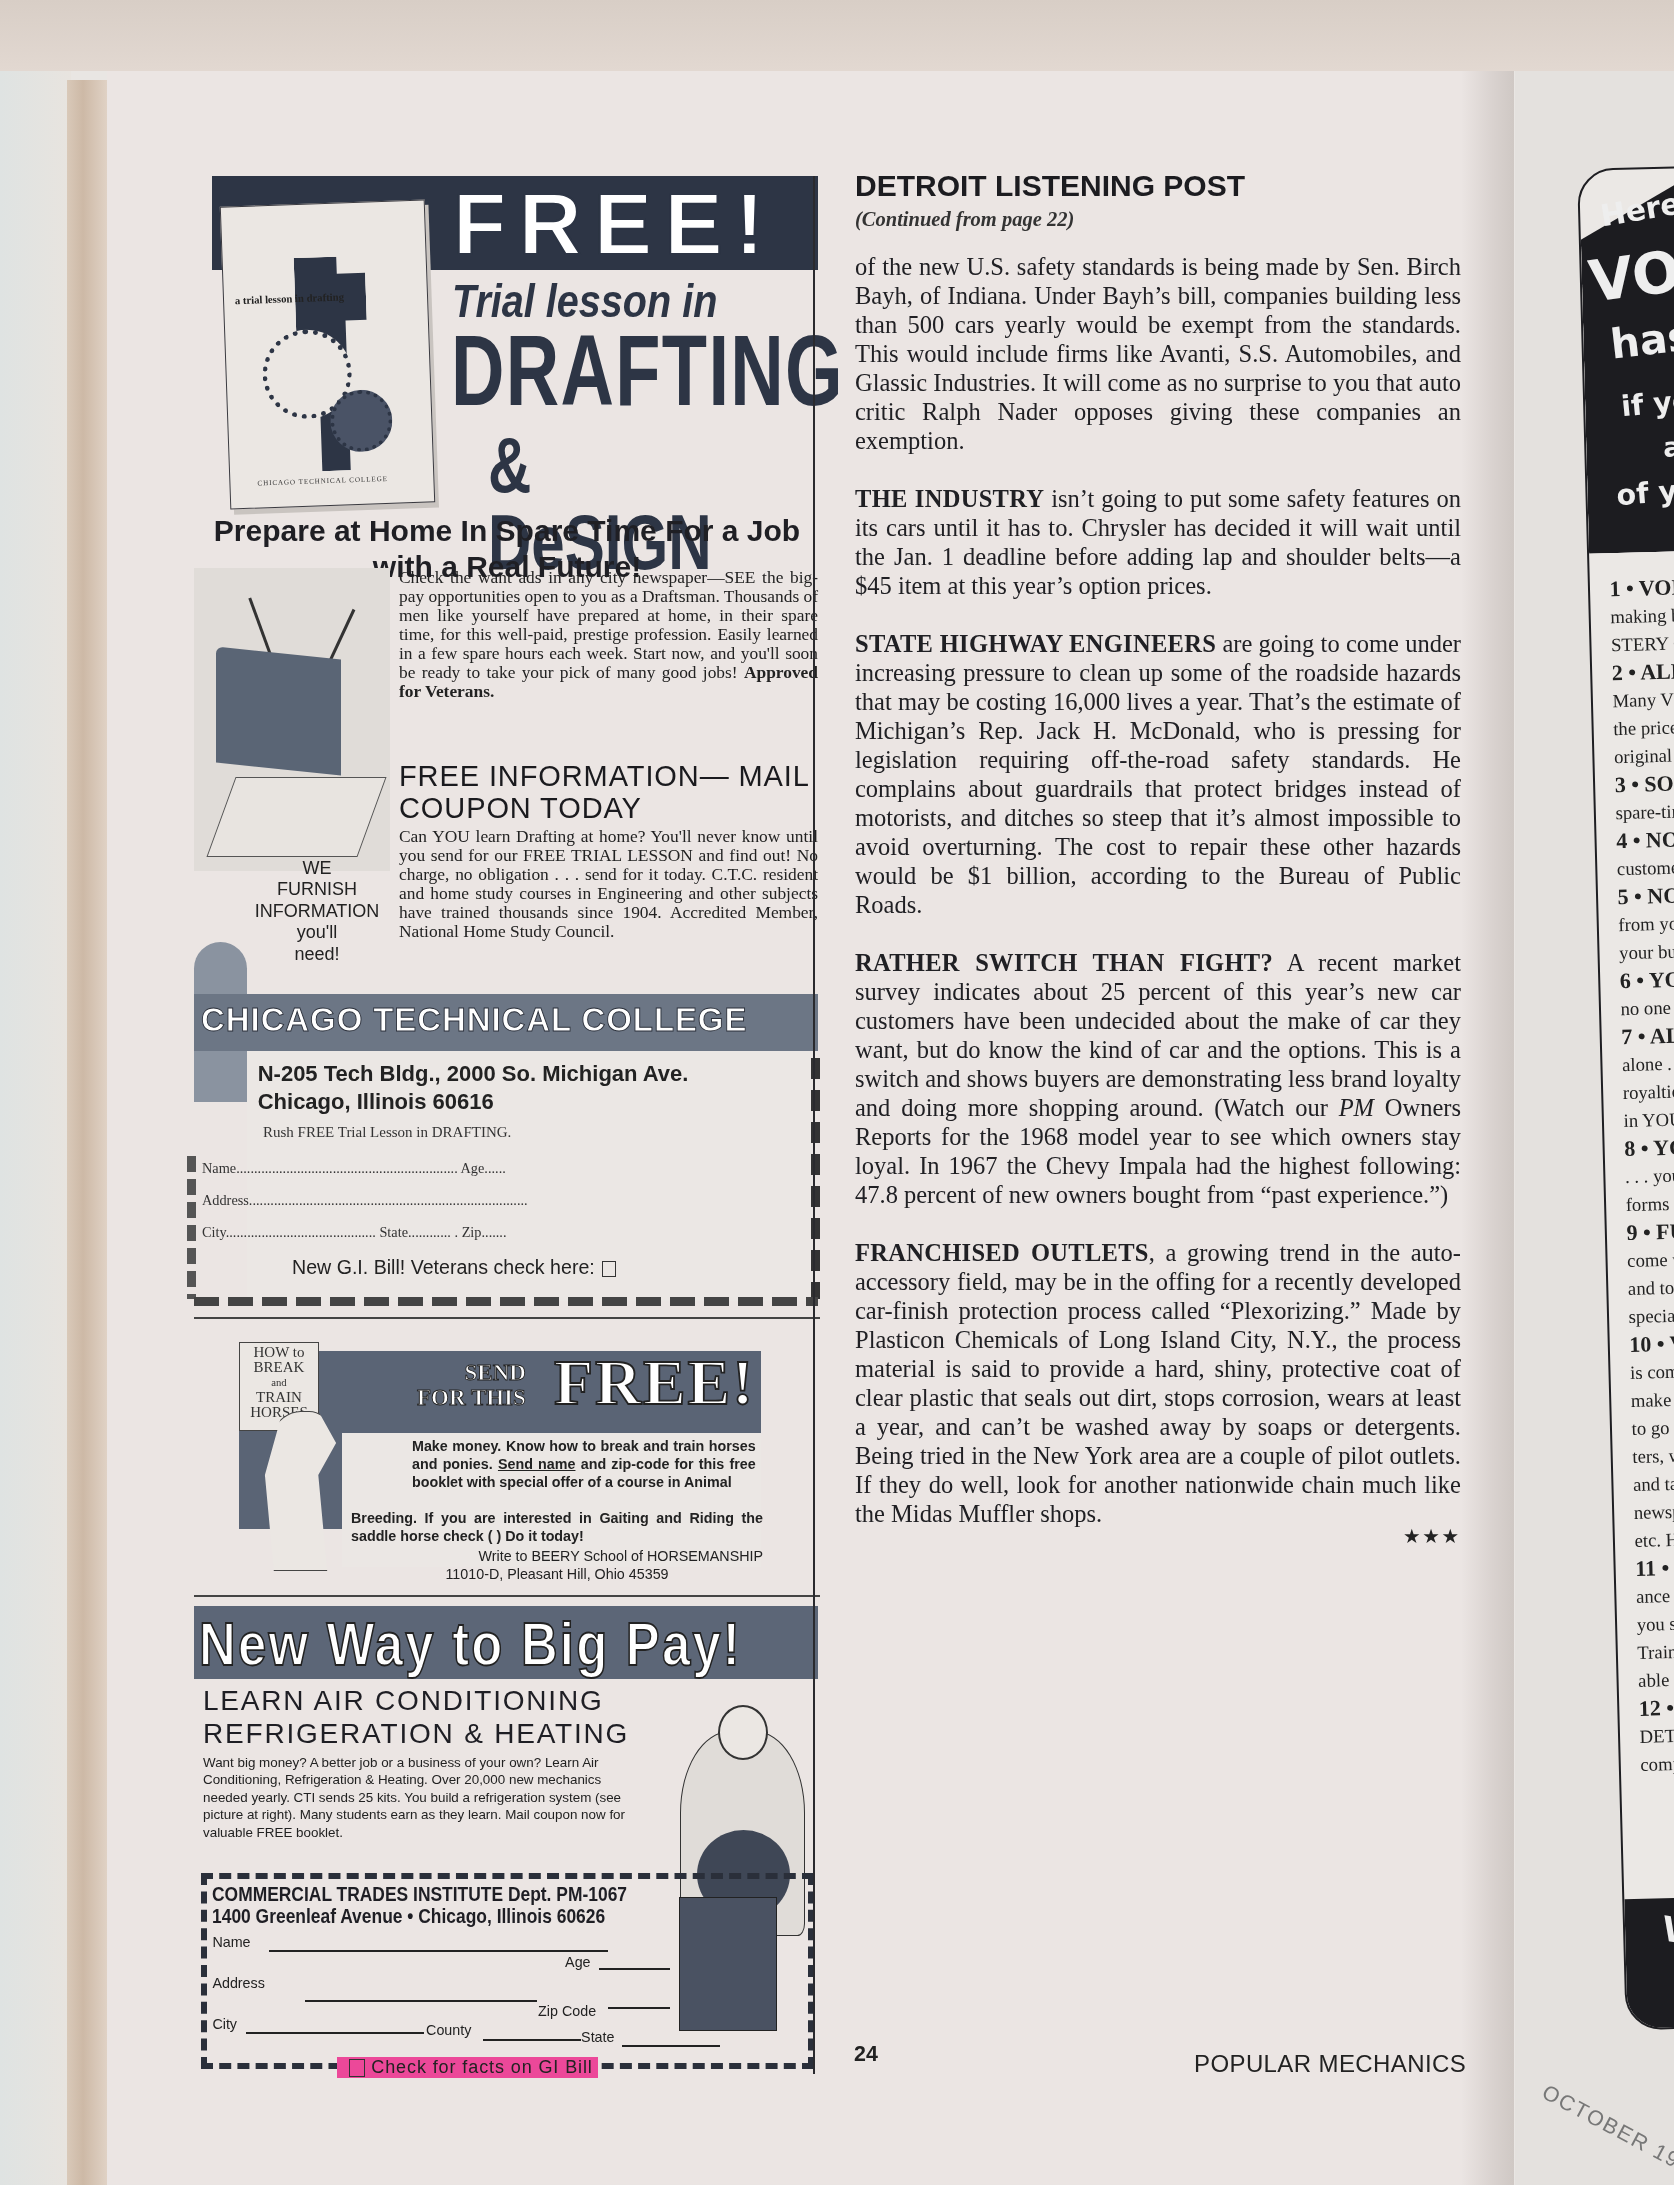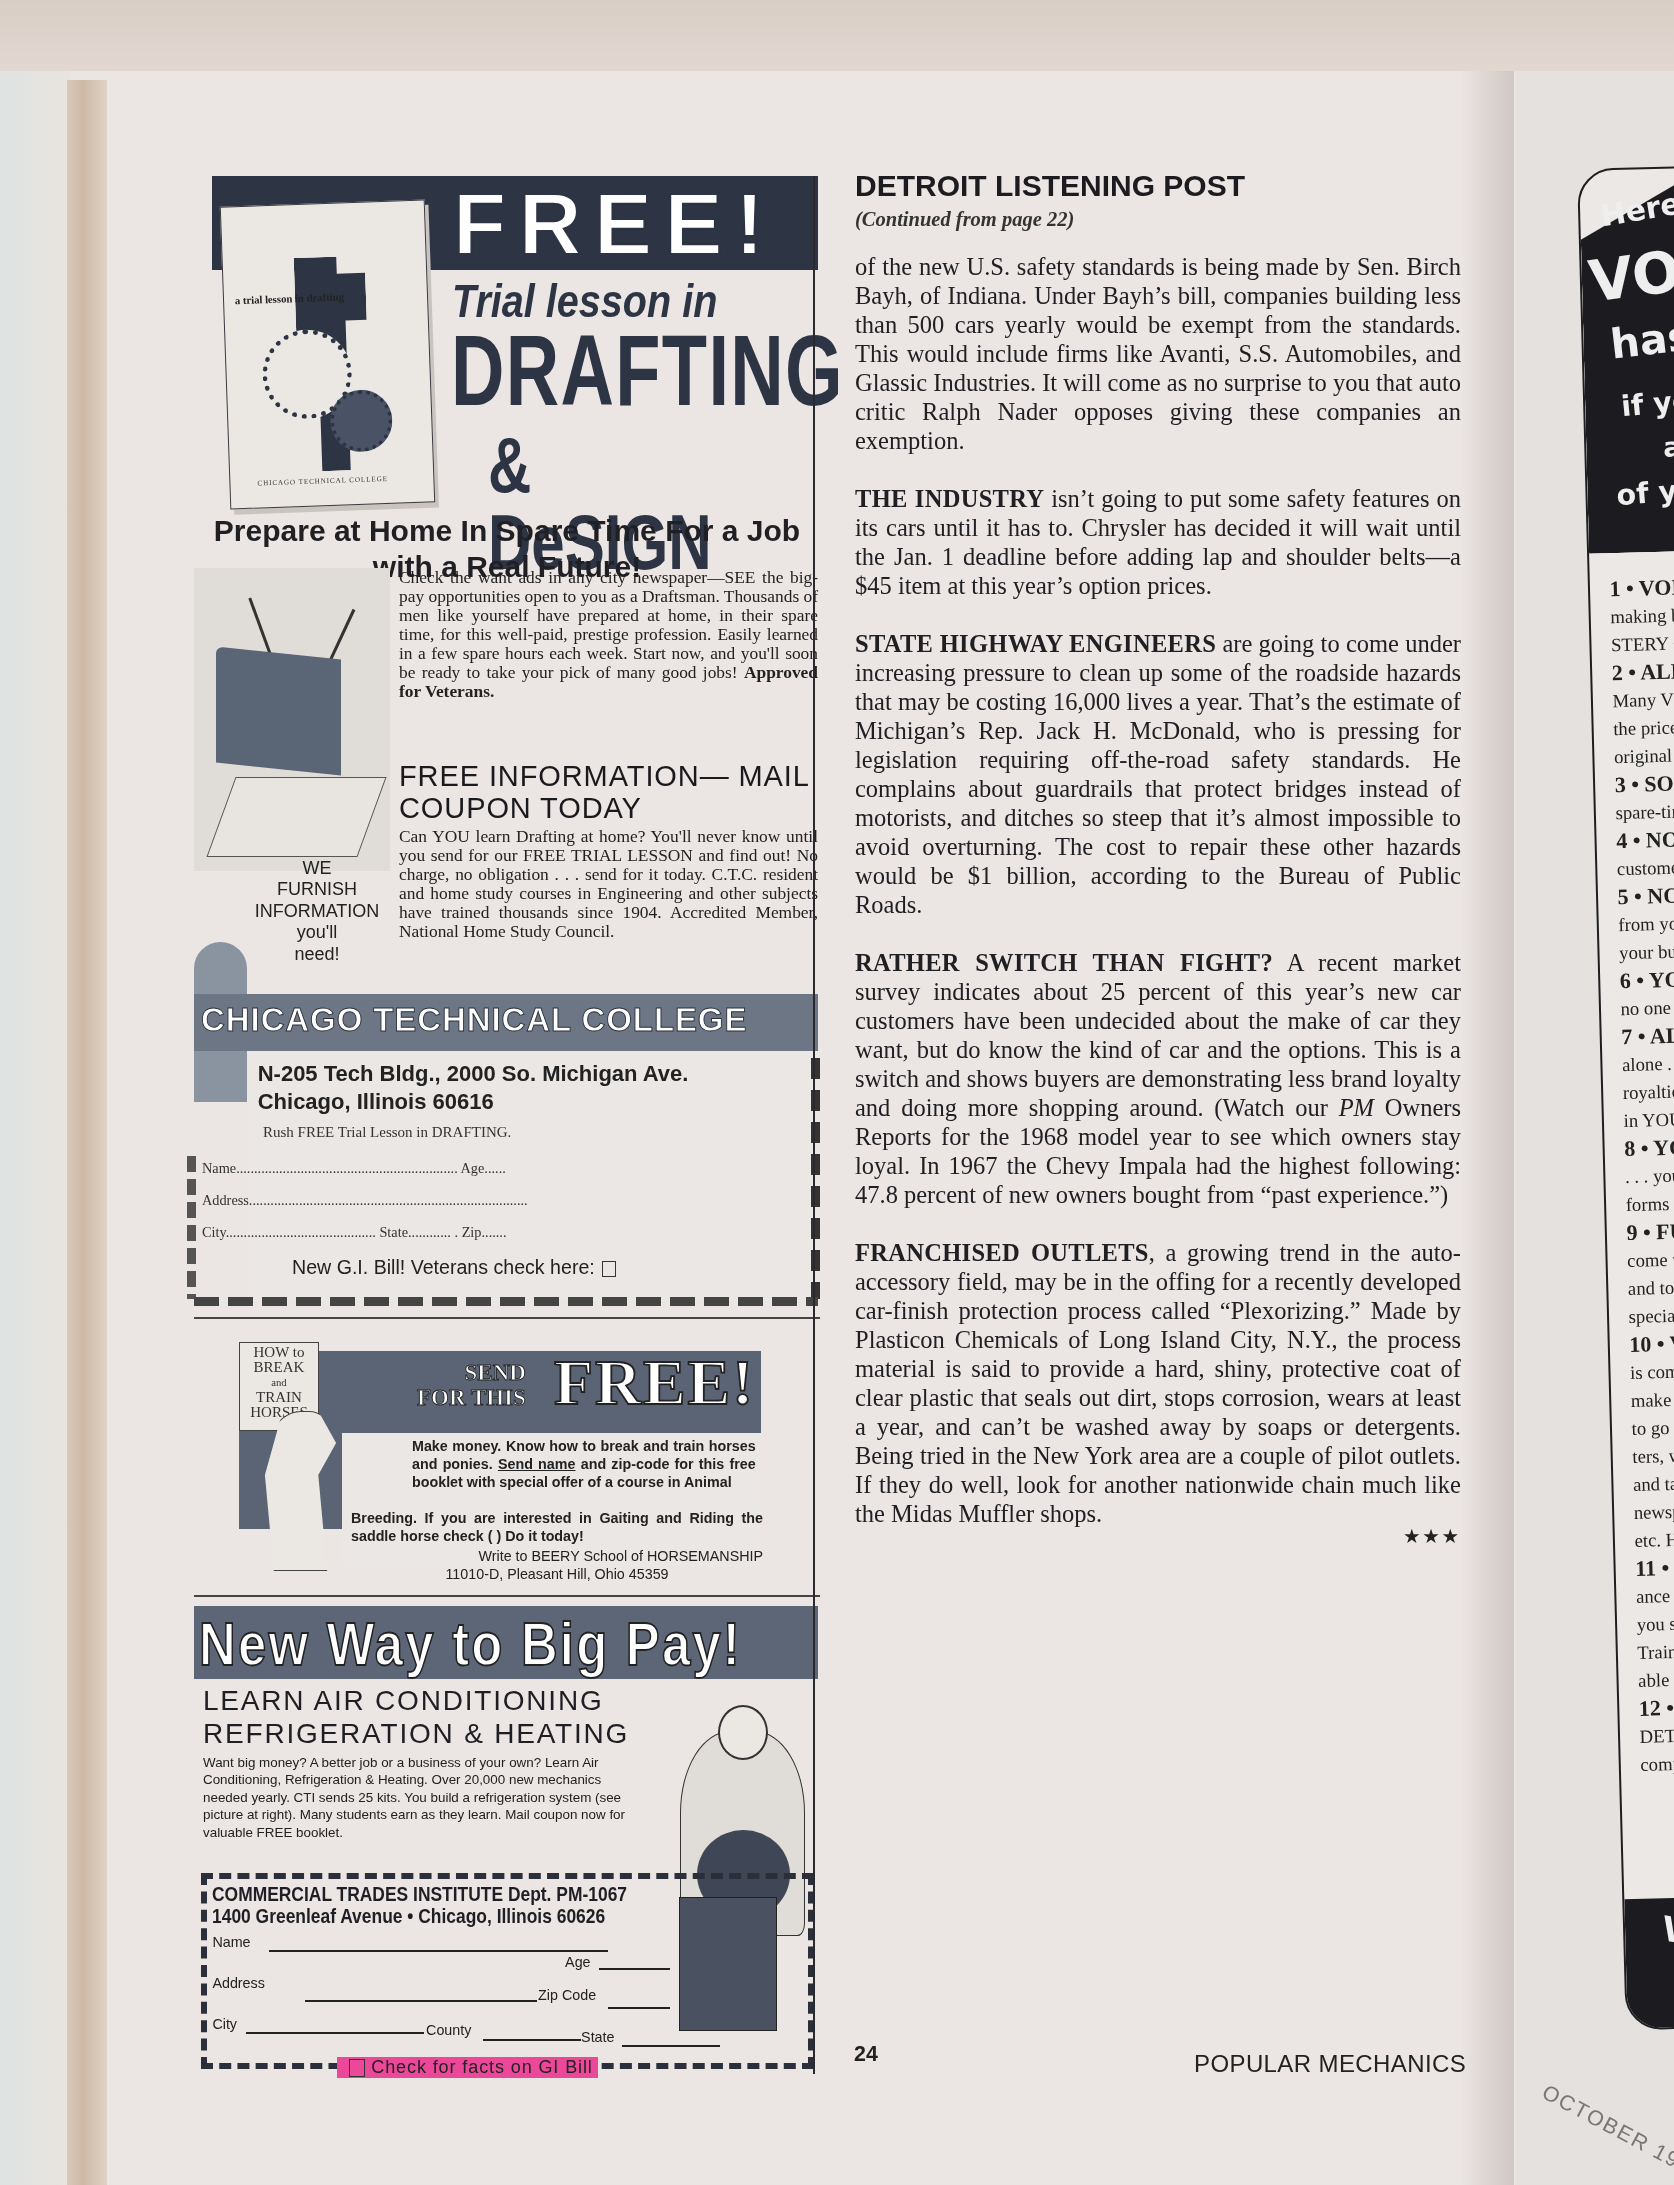--- a/index.html
+++ b/index.html
@@ -226,21 +226,21 @@
       <div class="cname">
         <div>COMMERCIAL TRADES INSTITUTE Dept. PM-1067</div>
         <div>1400 Greenleaf Avenue • Chicago, Illinois 60626</div>
       </div>
       <span class="fl" style="left:5.3px;top:55px">Name</span>
       <div class="line" style="left:62px;top:71px;width:339px"></div>
       <span class="fl" style="left:358px;top:75px">Age</span>
       <div class="line" style="left:392px;top:89px;width:71px"></div>
       <span class="fl" style="left:5.3px;top:96px">Address</span>
       <div class="line" style="left:98px;top:121px;width:232px"></div>
-      <span class="fl" style="left:331px;top:108px">Zip Code</span>
+      <span class="fl" style="left:331px;top:124px">Zip Code</span>
       <div class="line" style="left:401px;top:128px;width:62px"></div>
       <span class="fl" style="left:5.3px;top:137px">City</span>
       <div class="line" style="left:39px;top:153px;width:178px"></div>
       <span class="fl" style="left:219px;top:143px">County</span>
       <div class="line" style="left:276px;top:160px;width:98px"></div>
       <span class="fl" style="left:374px;top:150px">State</span>
       <div class="line" style="left:415px;top:166px;width:98px"></div>
       <div class="booklet2"></div>
     </div>
     <div class="gi2">

